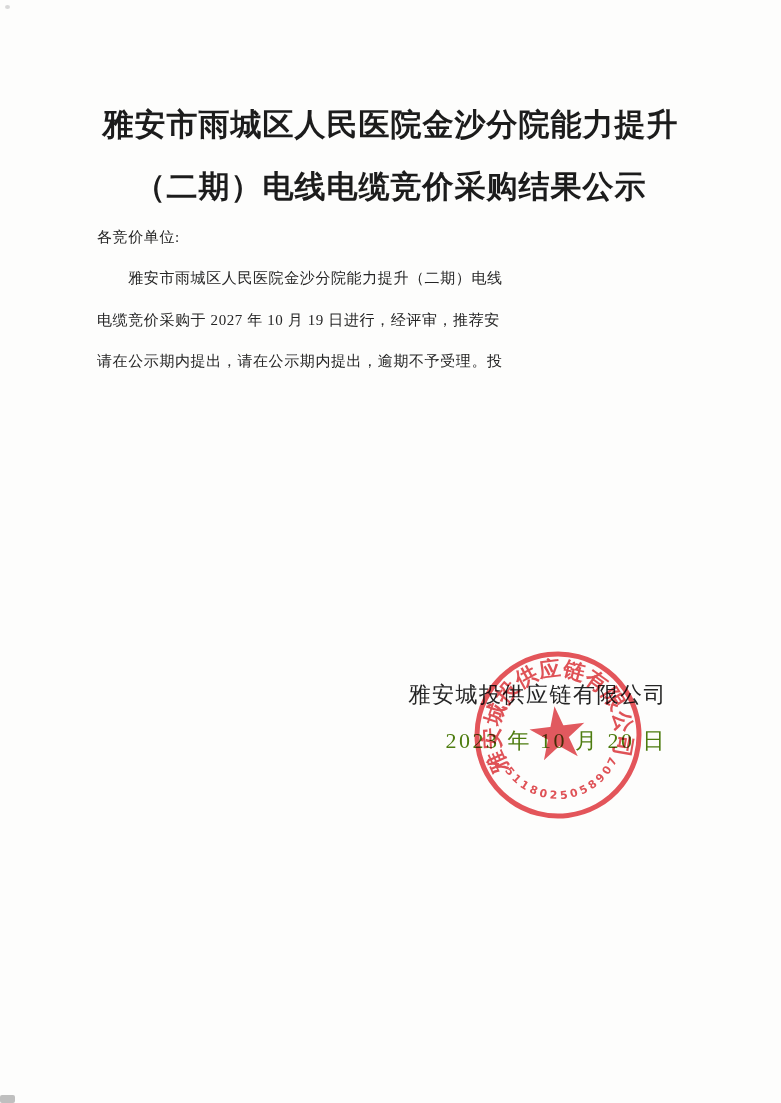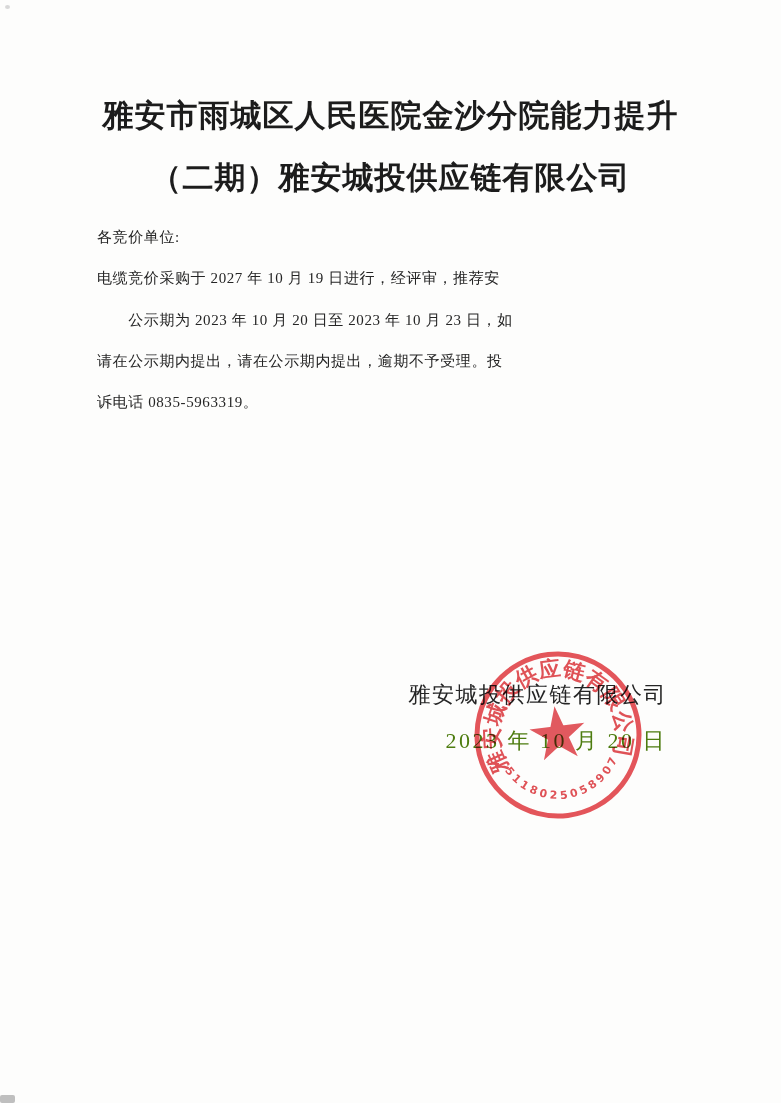--- a/index.html
+++ b/index.html
@@ -7,21 +7,21 @@
     position:relative;
     width:781px;height:1103px;
     margin:0 auto;
     background:#fdfdfc;
     overflow:hidden;
     font-family:"Liberation Serif","DejaVu Serif",serif;
     color:#262626;
   }
   .doc-title{
     position:absolute;
-    top:85px;left:0;right:0;
+    top:94px;left:0;right:0;
     text-align:center;
     font-size:31px;
     font-weight:700;
     line-height:62px;
     letter-spacing:1px;
     color:#1c1c1c;
   }
   .doc-title .title-line{white-space:nowrap;}
   .body-text{
     position:absolute;
@@ -77,30 +77,29 @@
 </head>
 <body>
 
 <div class="page">
 
   <div class="scan-artifact-top"></div>
 
   <div class="doc-title">
 
   <div class="title-line">雅安市雨城区人民医院金沙分院能力提升</div>
-      <div class="title-line">（二期）雅安城投供应链有限公司</div>
+      <div class="title-line">（二期）电线电缆竞价采购结果公示</div>
     </div>
 
   <div class="body-text">
 
   <div class="body-line">各竞价单位:</div>
+      <div class="body-line">　　雅安市雨城区人民医院金沙分院能力提升（二期）电线</div>
       <div class="body-line">电缆竞价采购于 2027 年 10 月 19 日进行，经评审，推荐安</div>
-      <div class="body-line">　　公示期为 2023 年 10 月 20 日至 2023 年 10 月 23 日，如</div>
       <div class="body-line">请在公示期内提出，请在公示期内提出，逾期不予受理。投</div>
-      <div class="body-line">诉电话 0835-5963319。</div>
     </div>
 
   <div class="sig-company">雅安城投供应链有限公司</div>
 
   <div class="sig-date">2023 年 10 月 20 日</div>
 
   <div class="seal">
     <svg viewBox="-95 -95 190 190" xmlns="http://www.w3.org/2000/svg">
       <defs>
         <path id="sealArcTop" d="M -51.1,29.5 A 59,59 0 1 1 51.1,29.5" fill="none"></path>

